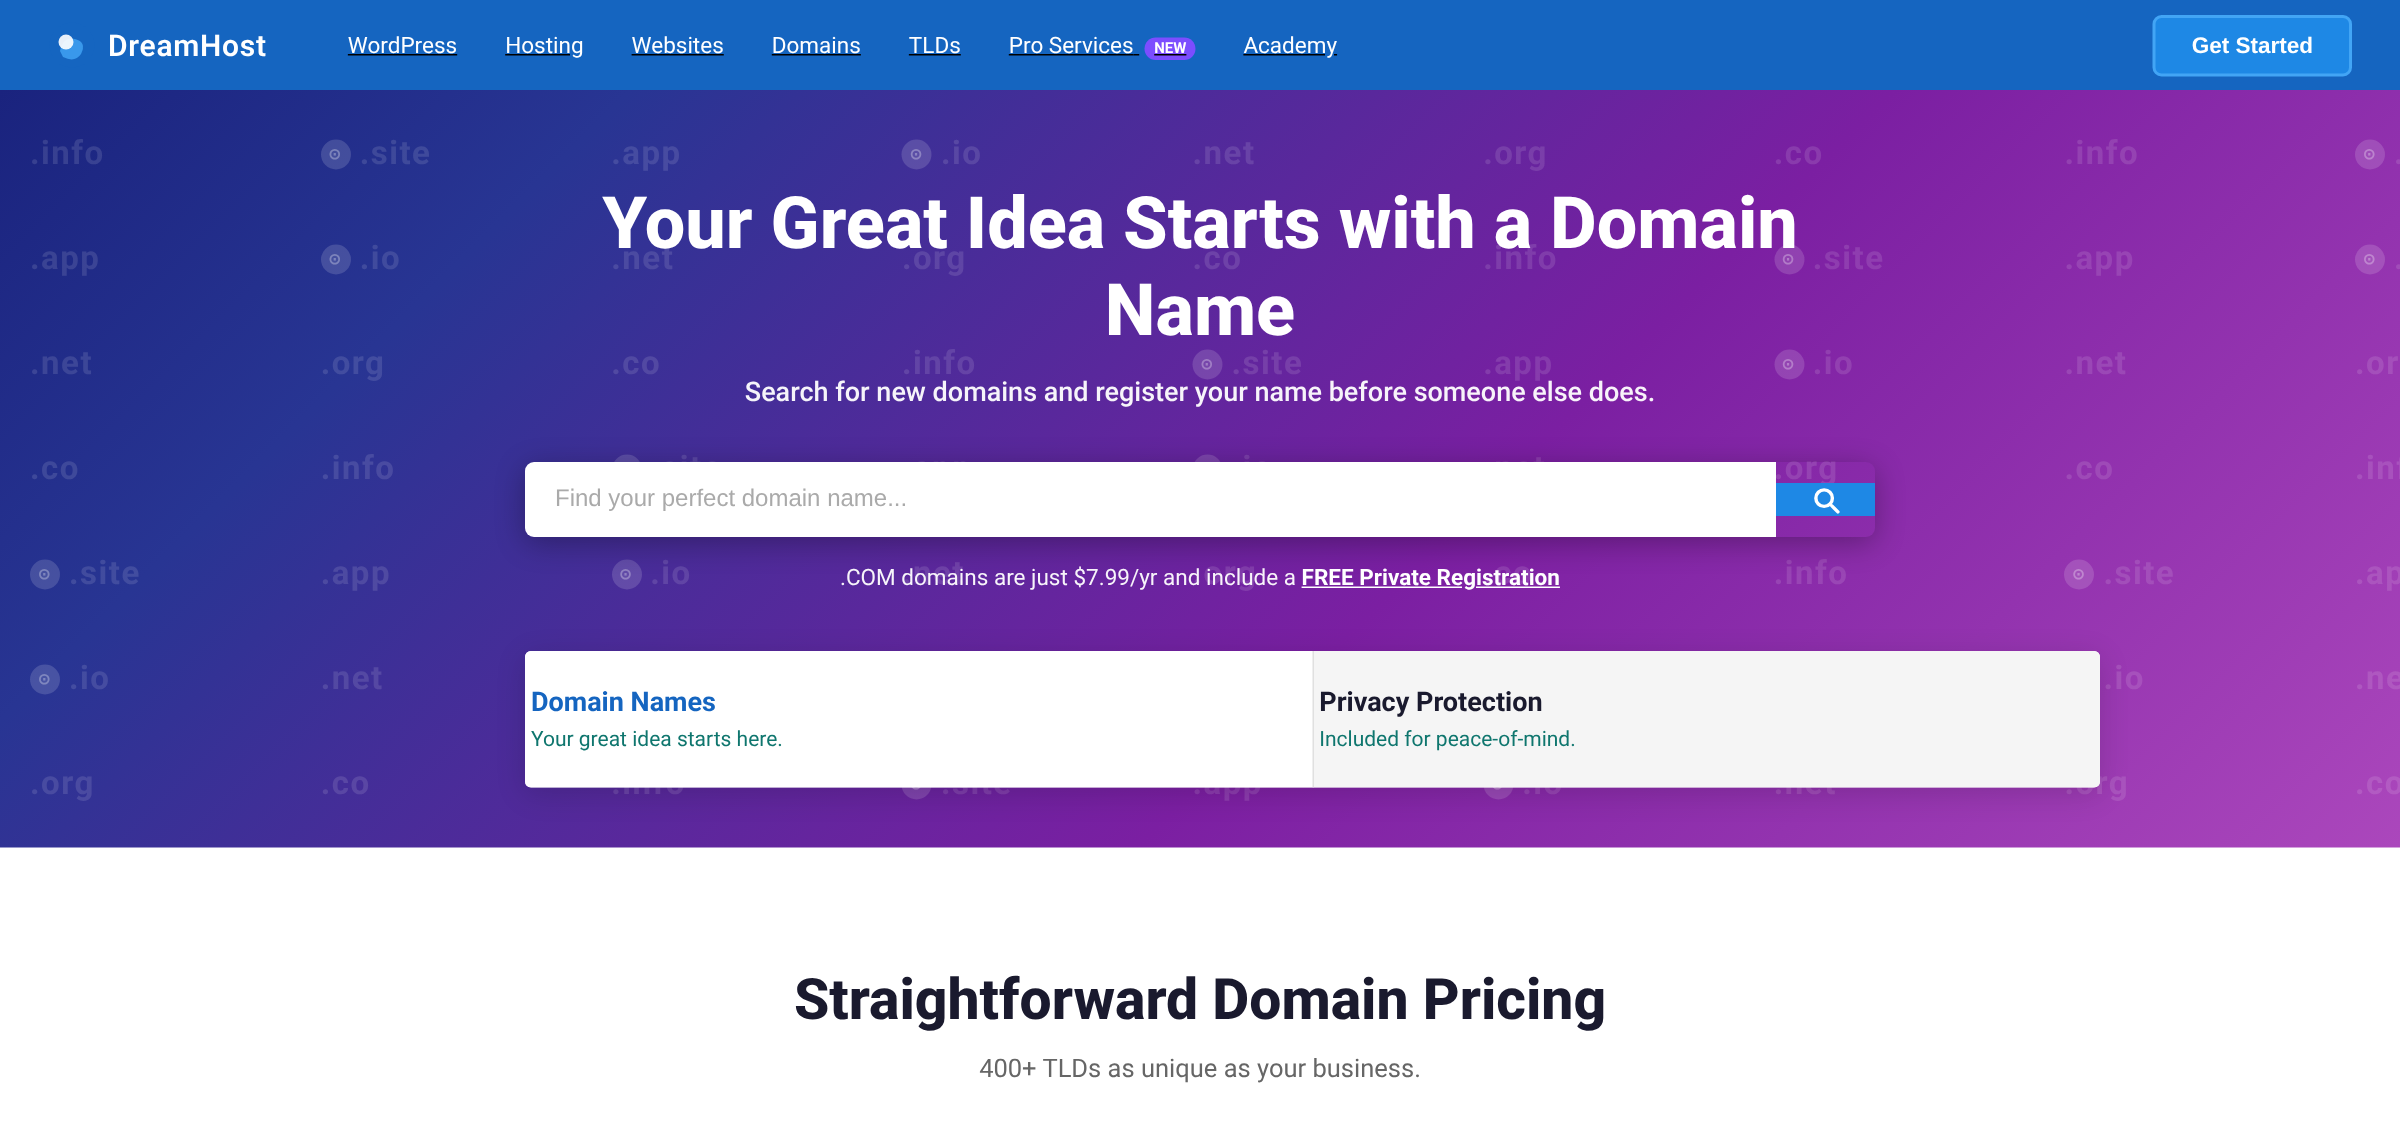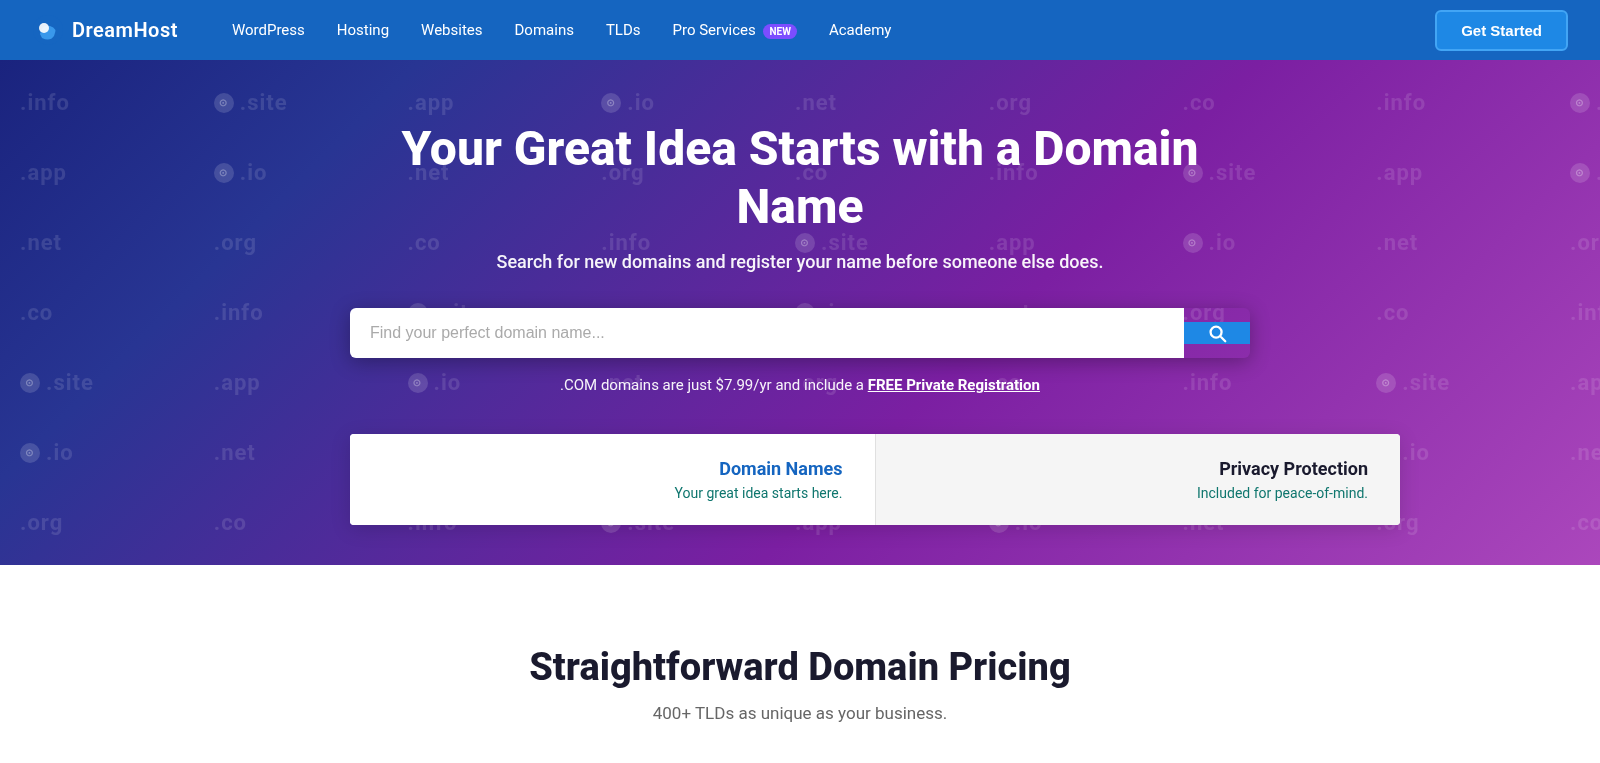--- a/index.html
+++ b/index.html
@@ -30,20 +30,21 @@
       color: white;
       font-size: 20px;
       font-weight: 600;
       letter-spacing: 0.5px;
     }
     .navbar-nav {
       display: flex;
       align-items: center;
       gap: 4px;
       flex: 1;
+      text-decoration: underline;
     }
     .nav-item {
       color: white;
       font-size: 15px;
       padding: 8px 14px;
       cursor: pointer;
       border-radius: 4px;
       text-decoration: none;
       white-space: nowrap;
     }
@@ -181,22 +182,22 @@
       display: flex;
       width: 1050px;
       margin: 40px auto 0;
       background: white;
       border-radius: 4px;
       box-shadow: 0 4px 20px rgba(0,0,0,0.15);
       overflow: hidden;
     }
     .feature-tab {
       flex: 1;
-      padding: 24px 32px;
-      text-align: right;
+      padding: 24px 4px;
+      text-align: left;
       border-right: 1px solid #e0e0e0;
       cursor: pointer;
       background: white;
     }
     .feature-tab:last-child { border-right: none; }
     .feature-tab.active .tab-title { color: #1565c0; }
     .feature-tab:not(.active) { background: #f5f5f5; }
     .tab-title {
       font-size: 18px;
       font-weight: 700;

